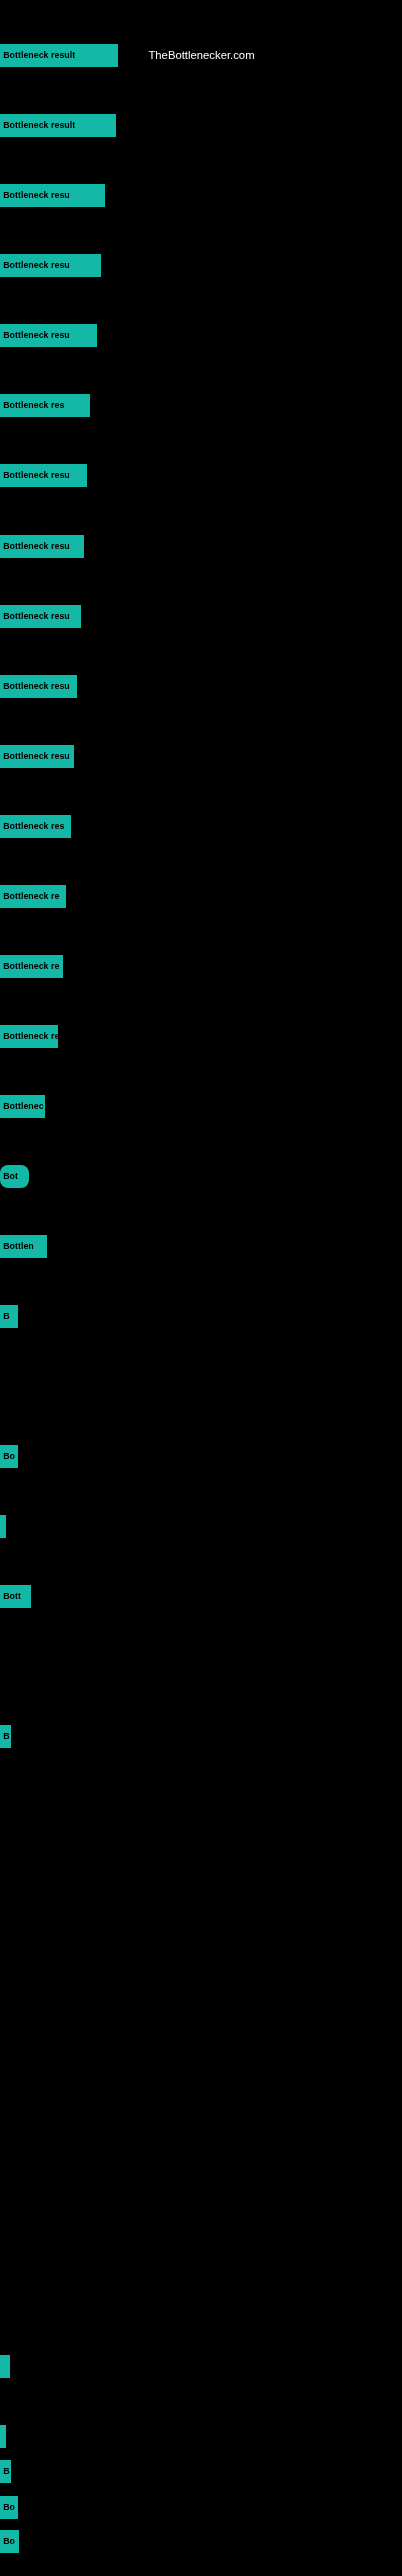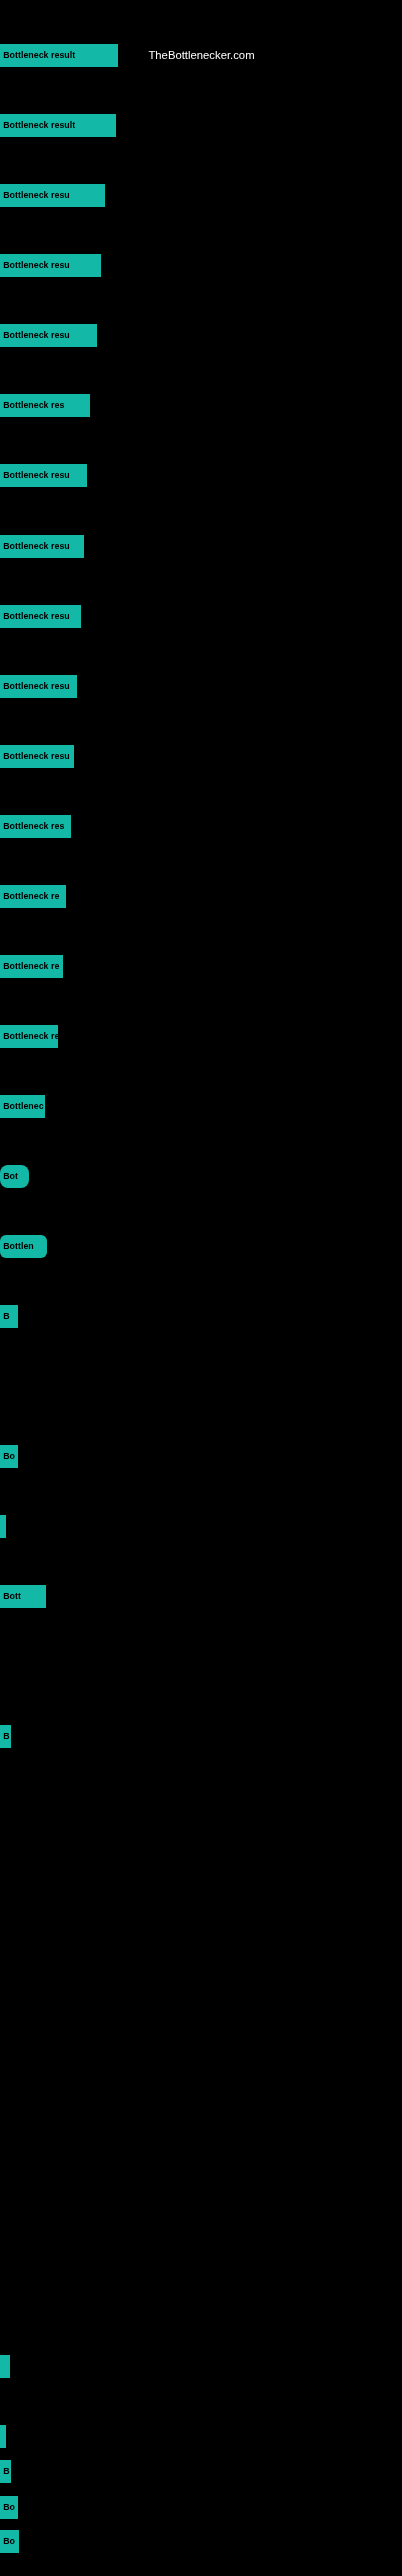--- a/index.html
+++ b/index.html
@@ -92,33 +92,33 @@
     </div>
     <div class="bottleneck-bar" style="top: 1025px; width: 58px;">
       <span>Bottleneck re</span>
     </div>
     <div class="bottleneck-bar" style="top: 1095px; width: 45px;">
       <span>Bottlenec</span>
     </div>
     <div class="bottleneck-bar" style="top: 1165px; width: 29px; border-radius: 8px;">
       <span>Bot</span>
     </div>
-    <div class="bottleneck-bar" style="top: 1235px; width: 47px; border-radius: 6px;">
+    <div class="bottleneck-bar" style="top: 1235px; width: 47px;">
       <span>Bottlen</span>
     </div>
     <div class="bottleneck-bar" style="top: 1305px; width: 17.7px;">
       <span>B</span>
     </div>
     <div class="bottleneck-bar" style="top: 1445px; width: 17.7px;">
       <span>Bo</span>
     </div>
     <div class="bottleneck-bar" style="top: 1515px; width: 6.4px;">
       <span></span>
     </div>
-    <div class="bottleneck-bar" style="top: 1585px; width: 46px;">
+    <div class="bottleneck-bar" style="top: 1585px; width: 31px;">
       <span>Bott</span>
     </div>
     <div class="bottleneck-bar" style="top: 1725px; width: 11.3px;">
       <span>B</span>
     </div>
     <div class="bottleneck-bar" style="top: 2355px; width: 9.7px;">
       <span></span>
     </div>
     <div class="bottleneck-bar" style="top: 2425px; width: 6.4px;">
       <span></span>

